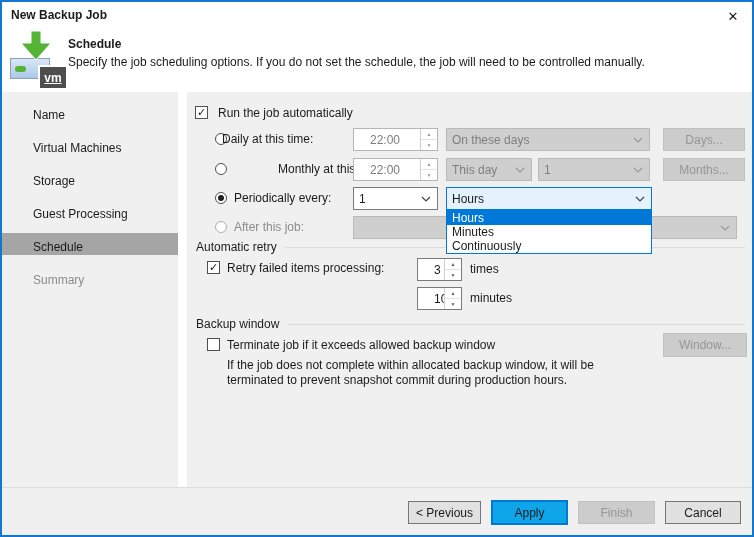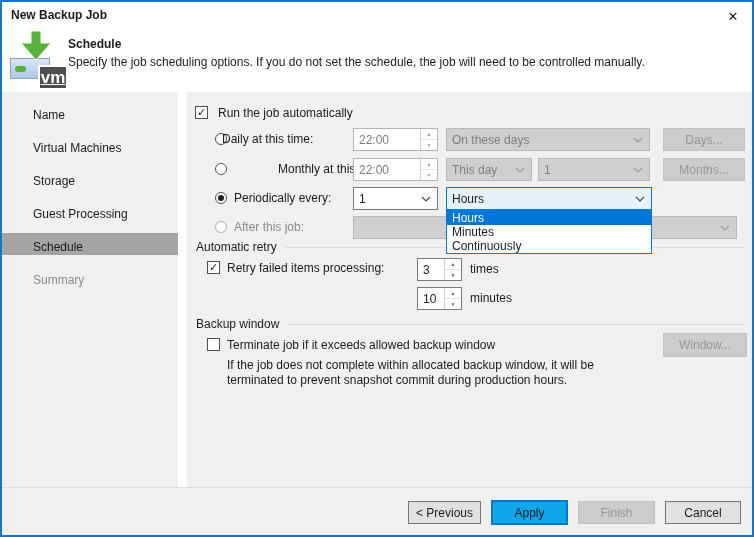--- a/index.html
+++ b/index.html
@@ -33,21 +33,21 @@
   .combo.dis { background:#cfcfcf; border-color:#b9b9b9; color:#7e7e7e; }
   .combo.focus { background:#e5f1fb; border-color:#0078d7; }
 
   .btn { display:flex; align-items:center; justify-content:center; background:#e1e1e1; border:1px solid #757575; color:#1b1b1b; }
   .btn.dis { background:#cccccc; border-color:#c1c1c1; color:#969696; }
   .btn.primary { border:2px solid #0078d7; background:#0ea5e9; }
 
   .spin { display:flex; background:#fff; border:1px solid #7a7a7a; }
   .spin.gray { border-color:#b5b5b5; }
   .spin.gray .val { color:#7c7c7c; }
-  .spin .val { flex:1; padding:4px 0 0 5px; overflow:hidden; white-space:nowrap; }
+  .spin .val { flex:1; padding:4px 0 0 16px; overflow:hidden; white-space:nowrap; }
   .spin .btns { width:17px; display:flex; flex-direction:column; border-left:1px solid #cfcfcf; }
   .spin .sbtn { flex:1; display:flex; align-items:center; justify-content:center; font-size:5px; color:#5c5c5c; background:#fff; }
   .spin .sbtn.up { border-bottom:1px solid #e3e3e3; }
   .spin.gray .sbtn { color:#9a9a9a; }
 
   .radio { position:absolute; width:12px; height:12px; border-radius:50%; border:1px solid #4f4f4f; background:#fff; }
   .radio.on::after { content:""; position:absolute; left:2px; top:2px; width:6px; height:6px; border-radius:50%; background:#1f1f1f; }
   .radio.dis { border-color:#adadad; }
 
   .cb { position:absolute; width:13px; height:13px; border:1px solid #4f4f4f; background:#fff; display:flex; align-items:center; justify-content:center; font-size:11px; line-height:11px; color:#161616; }
@@ -57,21 +57,21 @@
 
   .dd-list { position:absolute; border:1px solid #0078d7; background:#fff; z-index:20; }
   .dd-item { height:14px; line-height:14px; padding-left:5px; }
   .dd-item.sel { background:#0078d7; color:#fff; }
 
   .chev { display:inline-block; flex:0 0 auto; }
 
   
   .vcard { position:absolute; left:0; top:27px; width:40px; height:21px; background:linear-gradient(#d9e7f6,#aac8e8); border:1px solid #8fa0b2; }
   .vdash { position:absolute; left:4px; top:7px; width:11px; height:6px; background:#54b435; border-radius:3px; }
-  .vmbox { position:absolute; left:28px; top:34px; width:28px; height:23px; background:#4e4e4e; border-left:2px solid #fff; border-top:2px solid #fff; color:#fff; font-weight:bold; font-size:17px; display:flex; align-items:center; justify-content:center;text-decoration:underline; }
+  .vmbox { position:absolute; left:28px; top:34px; width:28px; height:23px; background:#4e4e4e; border-left:2px solid #fff; border-top:2px solid #fff; color:#fff; font-weight:bold; font-size:12px; display:flex; align-items:center; justify-content:center;text-decoration:underline; }
 </style>
 </head>
 <body>
 
 <div id="dialog">
 
   <div class="abs lbl" style="left:11px; top:8px;font-weight:bold;">New Backup Job</div>
   <div class="abs close-btn">
     <span>✕</span>
   </div>

